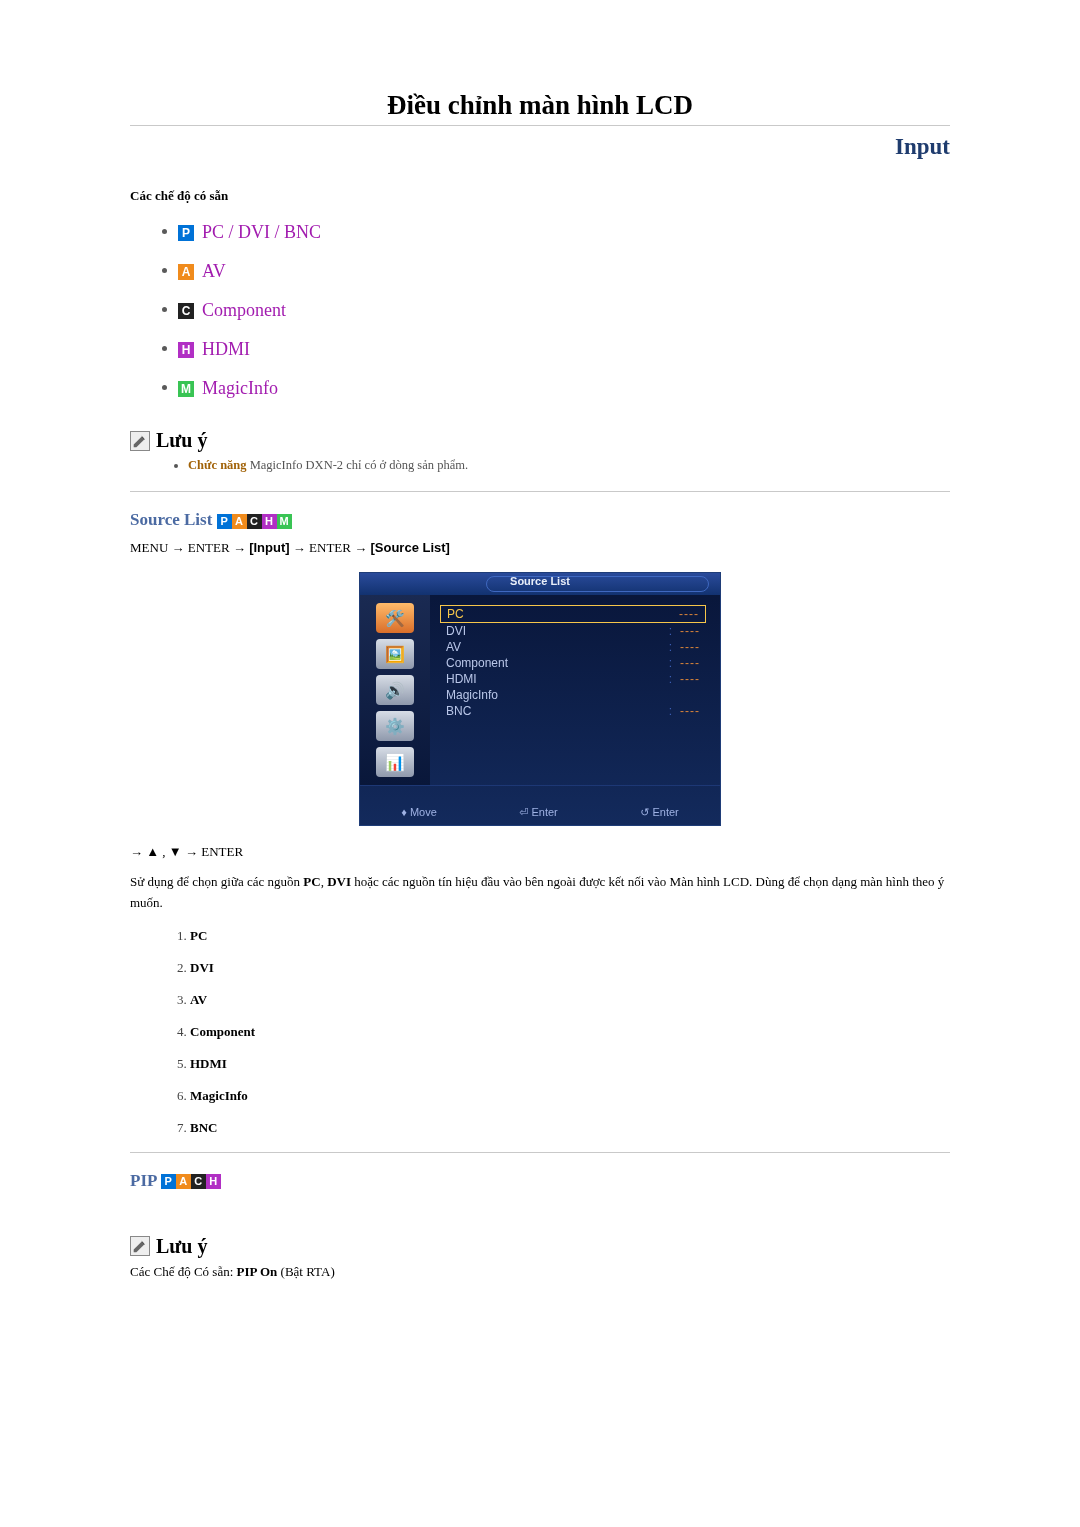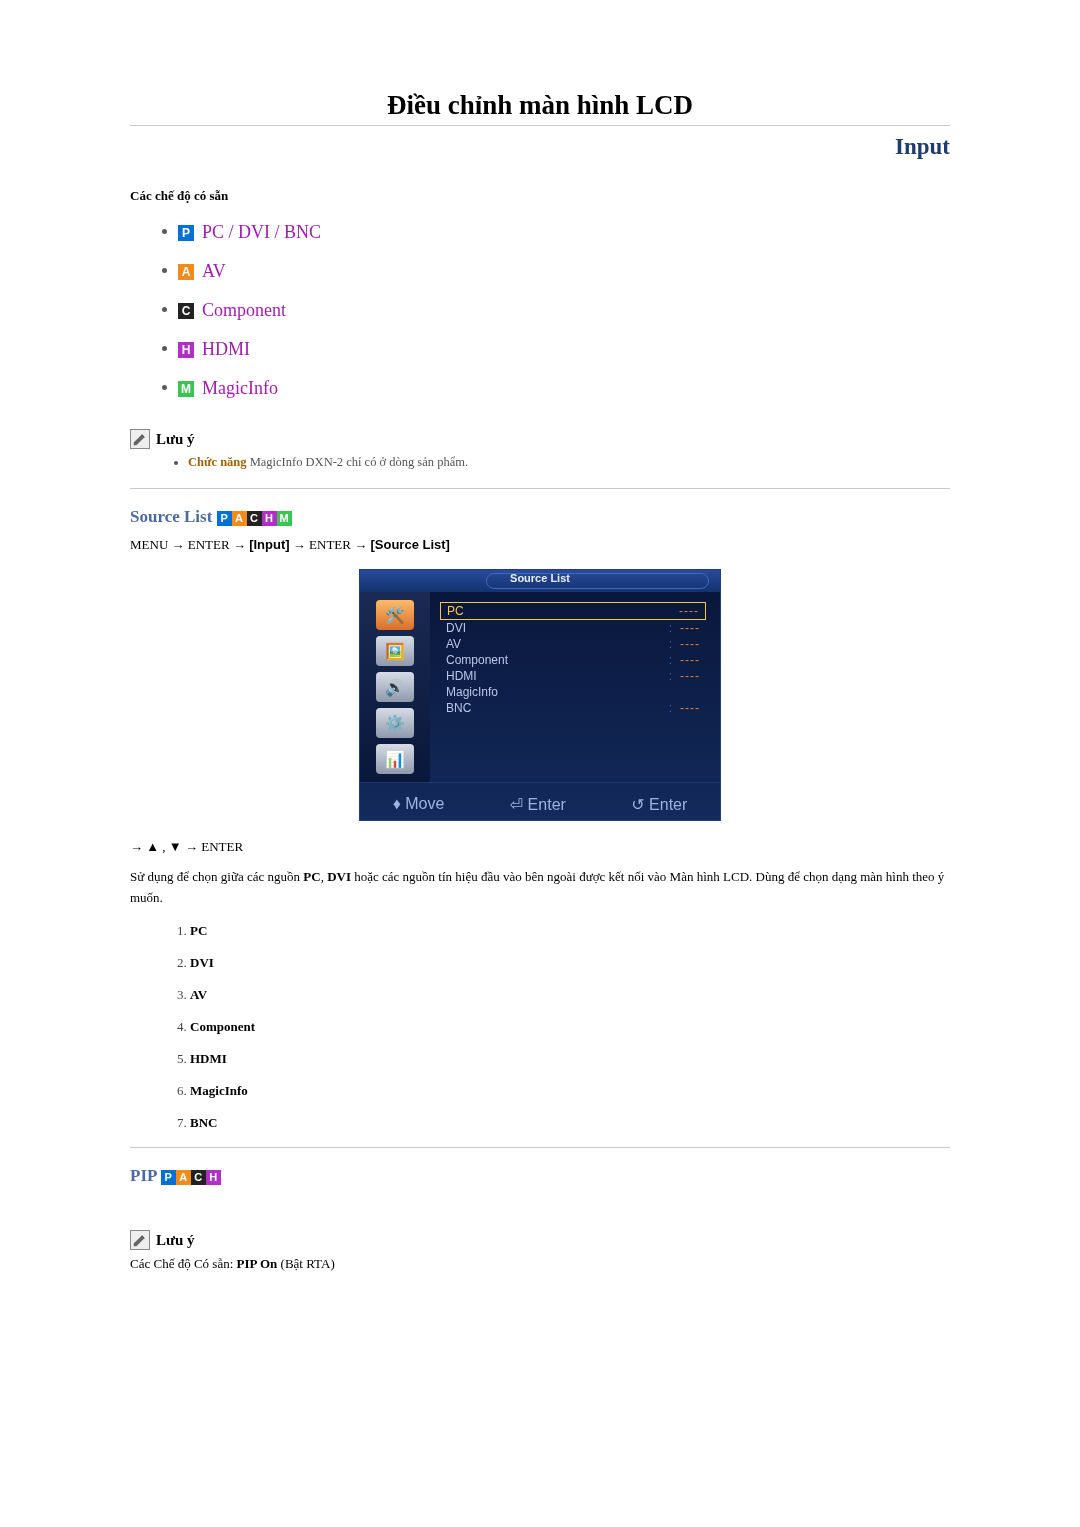--- a/index.html
+++ b/index.html
@@ -78,21 +78,21 @@
     width: 20px;
     height: 20px;
     border: 1px solid #888;
     box-sizing: border-box;
     vertical-align: middle;
     background: #eee;
     position: relative;
   }
   .note-icon svg { width: 100%; height: 100%; }
   .note-label {
-    font-size: 15px;
+    font-size: 20px;
     font-weight: bold;
     vertical-align: middle;
     margin-left: 2px;
   }
   ul.note-bullets {
     list-style: disc;
     padding-left: 58px;
     margin: 4px 0 18px 0;
     color: #555;
     font-size: 12.5px;
@@ -183,24 +183,24 @@
   }
   .osd-row.sel {
     border:1px solid #f6c64a;
     color:#f6c64a;
   }
   .osd-row span.dash { color:#d9843a; letter-spacing:1px;}
   .osd-row .sep { color:#3c5fb4; margin-right:8px;}
   .osd-footer {
     display:flex;
     justify-content:space-around;
-    padding:12px 0 6px 0;
+    padding:20px 0 6px 0;
     border-top:1px solid #1d3875;
     color:#9fb2e4;
-    font-size:16px;
+    font-size:11px;
   }
   .nav-instr { font-size:13px; margin: 18px 0 12px 0;}
   .para { font-size:13px; line-height:1.6; margin-bottom:14px;}
   ol.src-list {
     font-size: 13px;
     padding-left: 60px;
     color:#444;
   }
   ol.src-list li { margin-bottom: 16px; }
   ol.src-list b { color:#000; }

